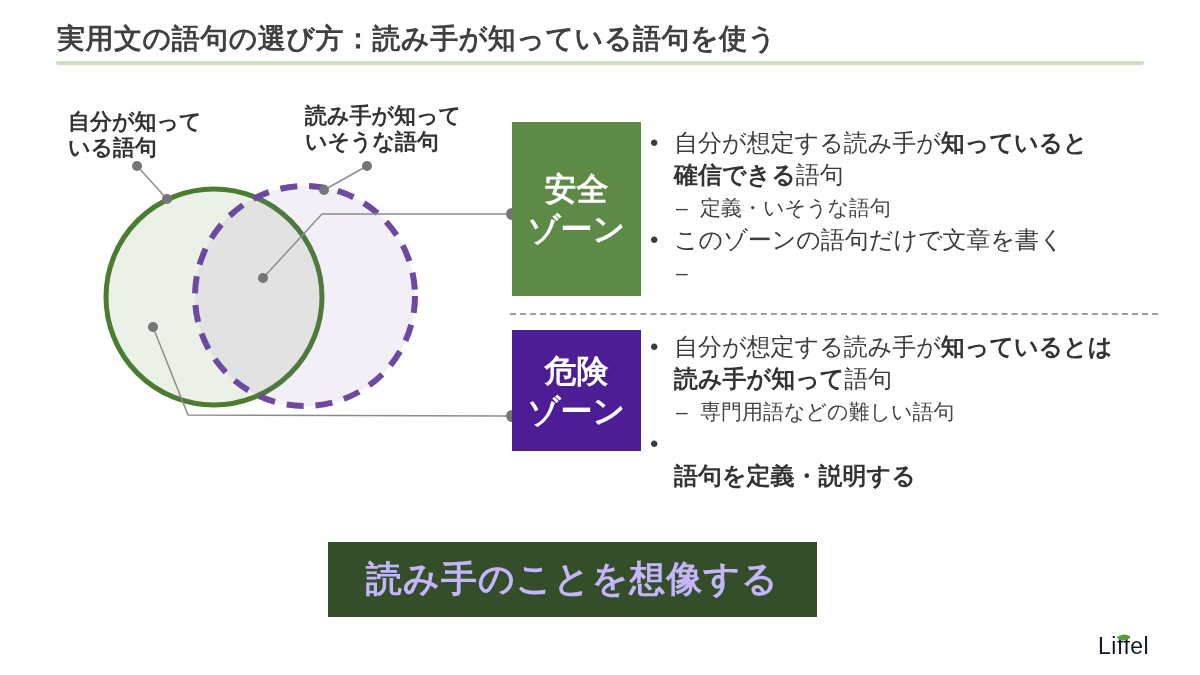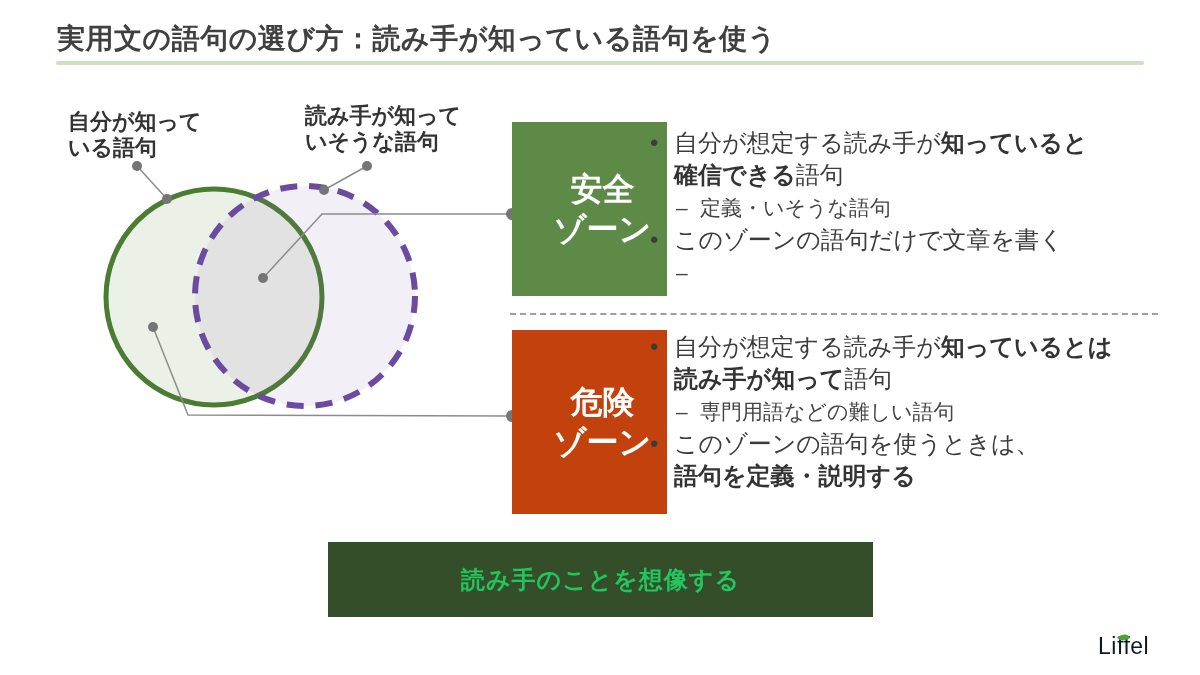--- a/index.html
+++ b/index.html
@@ -20,44 +20,44 @@
     position:absolute;font-size:22px;font-weight:bold;color:#333;
     line-height:1.2;white-space:pre-line;
   }
   .venn-label.left{left:68px;top:103px;margin-top:6px;}
   .venn-label.right{left:285px;top:103px;margin-left:20px;}
   
   .diagram-svg{position:absolute;left:0;top:0;width:1200px;height:675px;}
   
   .zone-box{
     position:absolute;left:512px;width:129px;display:flex;align-items:center;justify-content:center;
-    color:#fff;font-weight:bold;font-size:32px;line-height:1.25;text-align:center;white-space:pre-line;padding-left:26px;
+    color:#fff;font-weight:bold;font-size:32px;line-height:1.25;text-align:center;white-space:pre-line;
   }
   .zone-box.safe{top:122px;height:174px;background:#5d8a47;}
-  .zone-box.danger{top:330px;height:184px;background:#c2410c;}
+  .zone-box.danger{top:330px;height:121px;background:#4c1d95;}
   
   .separator{
     position:absolute;left:510px;top:313px;width:648px;height:0;
     border-top:2px dashed #9aa19a;
   }
   
   .bullets{position:absolute;left:650px;width:515px;}
   .bullets.safe{top:127px;}
   .bullets.danger{top:331px;}
   .bl{display:flex;font-size:24px;line-height:32px;white-space:nowrap;color:#3c3c3c;}
   .bl .mk{width:24px;flex:none;}
   .bl.cont{padding-left:24px;}
   .bl.sub{font-size:21px;line-height:33px;padding-left:26px;color:#444;}
   .bl.sub .mk{width:24px;flex:none;}
   .bl b{font-weight:bold;color:#333;}
   
   .banner{
-    position:absolute;left:328px;top:542px;width:545px;height:75px;background:#344e2a;
+    position:absolute;left:328px;top:542px;width:489px;height:75px;background:#344e2a;
     display:flex;align-items:center;justify-content:center;
-    color:#22c55e;font-size:24px;font-weight:bold;letter-spacing:1px;
+    color:#c4b5fd;font-size:36px;font-weight:bold;letter-spacing:1px;
   }
   
   .logo{
     position:absolute;left:1098px;top:633px;font-size:23px;color:#0f172a;
     font-weight:500;letter-spacing:.5px;
   }
   .logo .leaf{
     position:absolute;left:20px;top:1px;width:11px;height:7px;background:#56a033;
     border-radius:0 80% 0 80%;transform:rotate(-28deg);
   }
@@ -135,21 +135,20 @@
     </div>
     <div class="bl cont">
       <span><b>読み手が知って</b><span>語句</span></span>
     </div>
     <div class="bl sub">
       <span class="mk">–</span>
       <span>専門用語などの難しい語句</span>
     </div>
     <div class="bl">
       <span class="mk">•</span>
-      <span>このゾーンの語句を使うときは、</span>
     </div>
     <div class="bl cont">
       <span><b>語句を定義・説明する</b></span>
     </div>
   </div>
 
   <div class="banner">読み手のことを想像する</div>
 
   <div class="logo">
     <span>Liffel</span>

